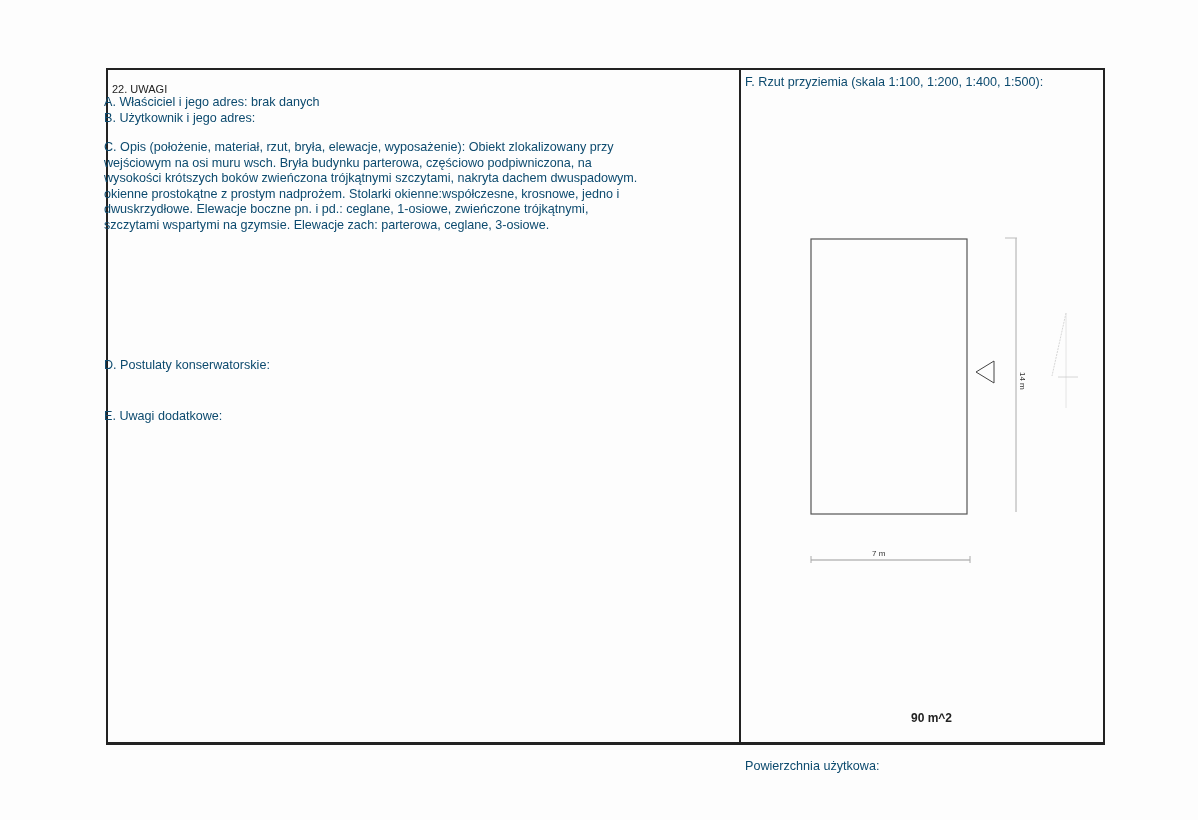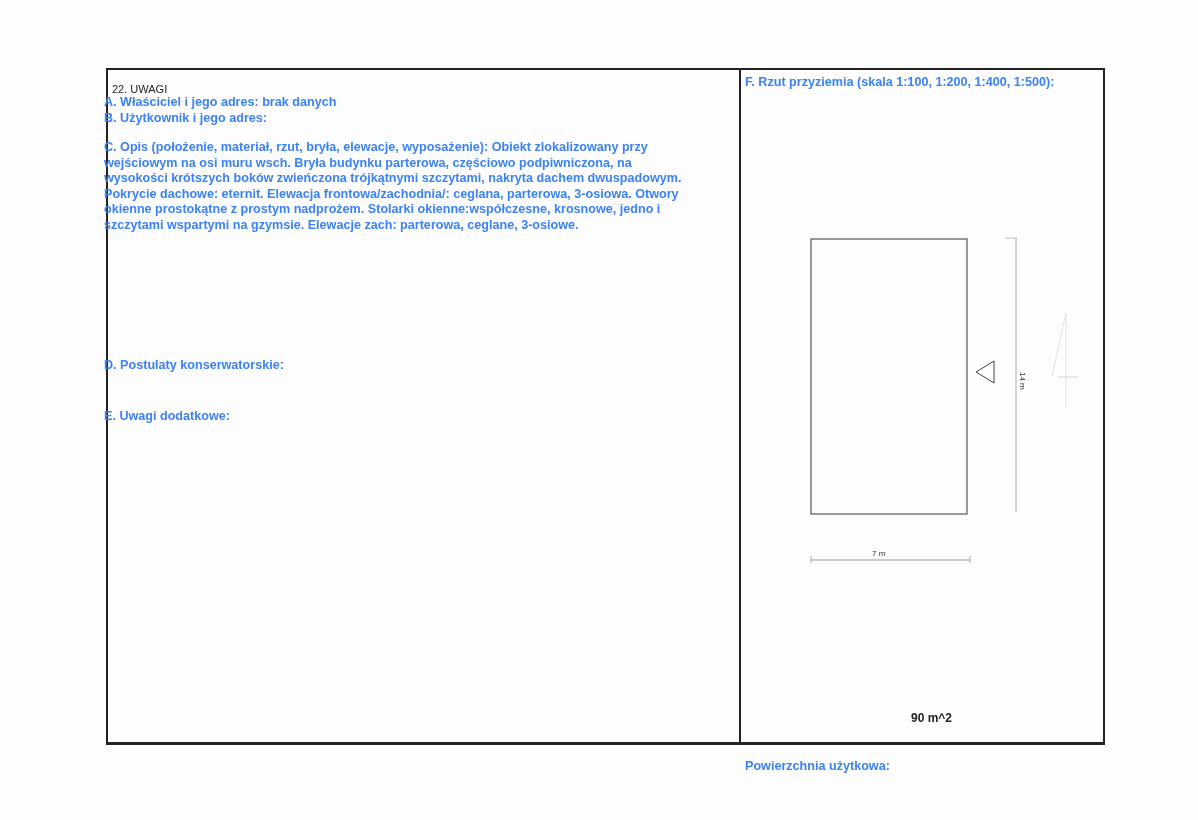--- a/index.html
+++ b/index.html
@@ -8,21 +8,21 @@
     font-family: "Liberation Sans", sans-serif; color: #111;
   }
   .frame {
     position: absolute; left: 106px; top: 68px; width: 999px; height: 677px;
     border: 2px solid #222; box-sizing: border-box; border-right-width: 2px; border-bottom-width: 3px;
   }
   .divider {
     position: absolute; left: 739px; top: 68px; width: 2px; height: 677px; background: #222;
   }
   .section-num { position: absolute; left: 112px; top: 83px; font-size: 11px; color: #222; }
-  .line-bold { font-weight: bold; font-size: 12.6px; line-height: 15.5px; white-space: nowrap; color: #3b82f6; }
+  .line-bold { font-weight: normal; font-size: 12.6px; line-height: 15.5px; white-space: nowrap; color: #0c4a6e; }
   .a-line { position: absolute; left: 104px; top: 95px; }
   .b-line { position: absolute; left: 104px; top: 111px; }
   .c-block { position: absolute; left: 104px; top: 140px; }
   .c-block div { white-space: nowrap; }
   .d-line { position: absolute; left: 104px; top: 358px; }
   .e-line { position: absolute; left: 104px; top: 409px; }
   .f-title { position: absolute; left: 745px; top: 75px; }
   .area-label { position: absolute; left: 745px; top: 711px; margin-top: 48px; }
   .area-value { position: absolute; left: 911px; top: 711px; font-size: 12px; font-weight: bold; color: #222; }
   .plan { position: absolute; left: 0; top: 0; width: 1198px; height: 820px; pointer-events: none; }
@@ -35,22 +35,22 @@
 <div class="divider"></div>
 
 <div class="section-num">22. UWAGI</div>
 <div class="line-bold a-line">A. Właściciel i jego adres: brak danych</div>
 <div class="line-bold b-line">B. Użytkownik i jego adres:</div>
 
 <div class="line-bold c-block">
   <div>C. Opis (położenie, materiał, rzut, bryła, elewacje, wyposażenie): Obiekt zlokalizowany przy</div>
   <div>wejściowym na osi muru wsch. Bryła budynku parterowa, częściowo podpiwniczona, na</div>
   <div>wysokości krótszych boków zwieńczona trójkątnymi  szczytami, nakryta dachem dwuspadowym.</div>
-  <div>Pokrycie dachowe: eternit.  Elewacja frontowa/zachodnia/: ceglana, parterowa, 3-osiowa. Otwory</div>
   <div>okienne prostokątne z prostym nadprożem. Stolarki okienne:współczesne, krosnowe, jedno i</div>
+  <div>dwuskrzydłowe.  Elewacje boczne pn. i pd.: ceglane, 1-osiowe, zwieńczone trójkątnymi,</div>
   <div>szczytami wspartymi na gzymsie. Elewacje zach: parterowa, ceglane, 3-osiowe.</div>
 </div>
 
 <div class="line-bold d-line">D. Postulaty konserwatorskie:</div>
 <div class="line-bold e-line">E. Uwagi dodatkowe:</div>
 
 <div class="line-bold f-title">F. Rzut przyziemia (skala 1:100, 1:200, 1:400, 1:500):</div>
 
 <svg class="plan" viewBox="0 0 1198 820" xmlns="http://www.w3.org/2000/svg">
   <rect x="811" y="239" width="156" height="275" fill="none" stroke="#555" stroke-width="1.2"></rect>

